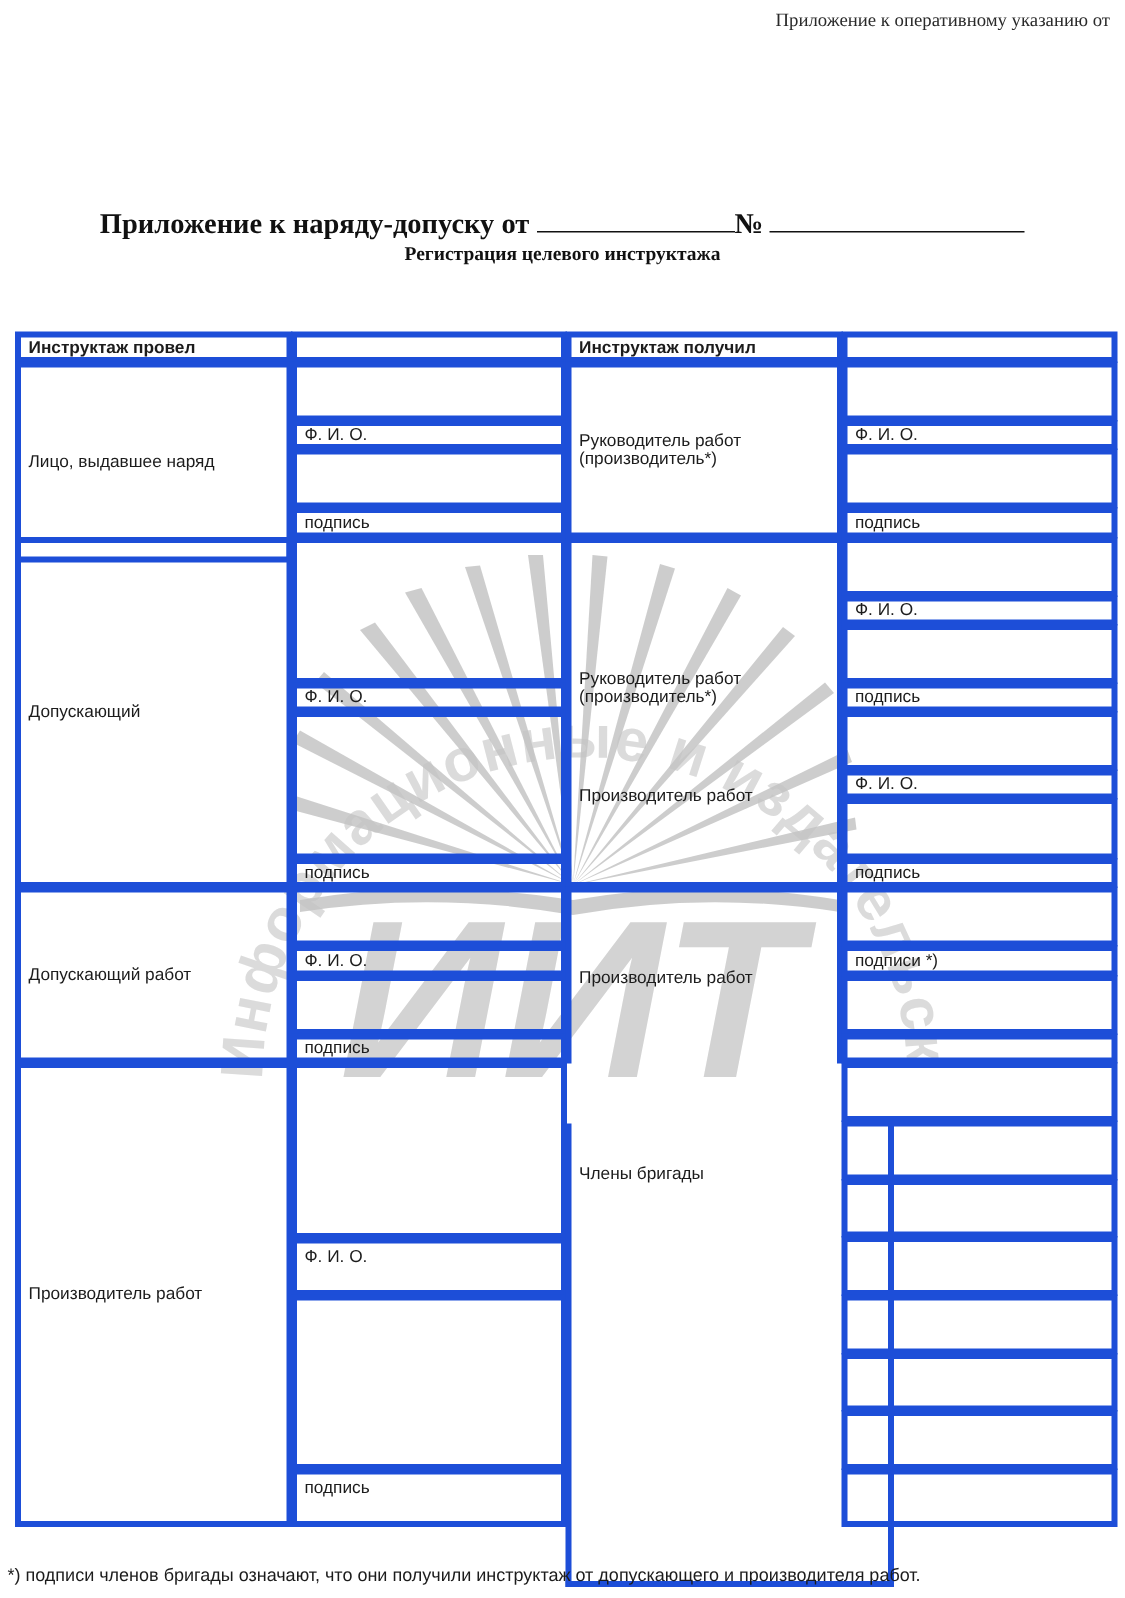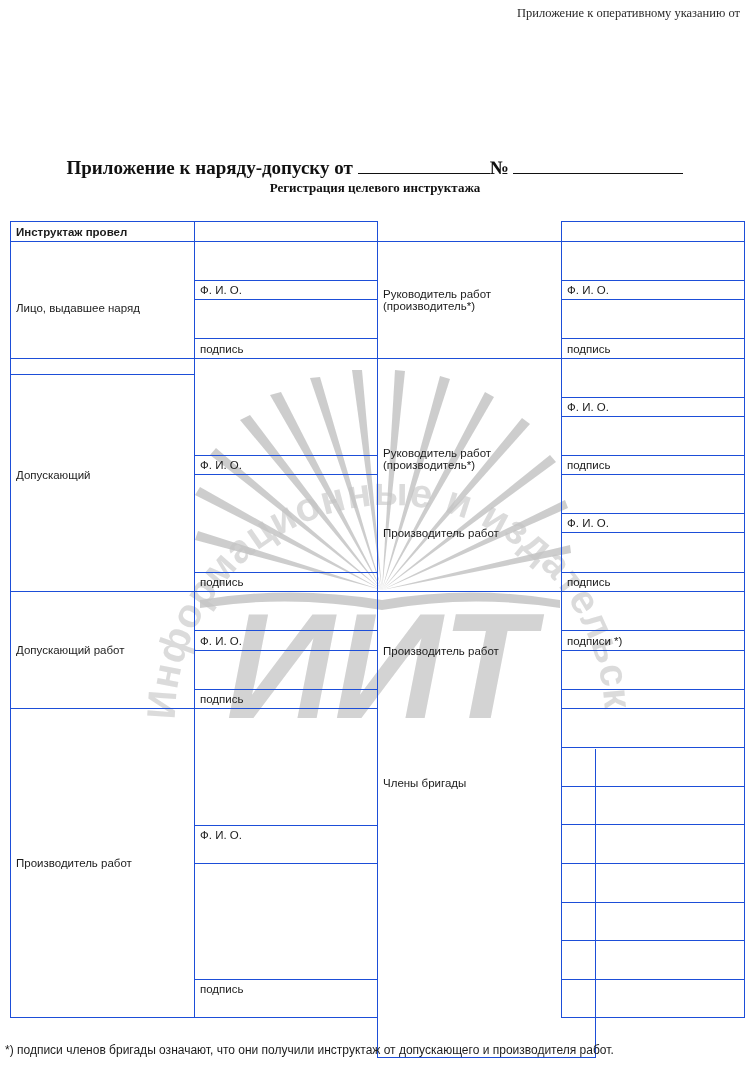--- a/index.html
+++ b/index.html
@@ -9,30 +9,30 @@
     font-family: "Liberation Sans", "DejaVu Sans", sans-serif;
   }
   .corner-note {
     position: absolute; left: 517px; top: 6px; width: 255px;
     font-family: "Liberation Serif", "DejaVu Serif", serif;
     font-size: 12.5px; line-height: 15px; color: #2a2a2a;
   }
   .title {
     position: absolute; left: 0; width: 750px; text-align: center;
     font-family: "Liberation Serif", "DejaVu Serif", serif;
-    font-weight: bold; color: #111; margin-top: 19px;
+    font-weight: bold; color: #111;
   }
   .title1 { top: 138px; font-size: 19px; }
   .title2 { top: 161px; font-size: 13px; }
   .blank { display: inline-block; border-bottom: 1.5px solid #111; height: 16px; vertical-align: baseline; }
 
   .form { position: absolute; left: 0; top: 0; width: 750px; height: 1065px; }
   .cell {
     position: absolute; box-sizing: border-box;
-    border: 1px solid #1d4ed8;
+    border: 4px solid #1d4ed8;
     font-family: "Liberation Sans Narrow", "Liberation Sans", sans-serif;
     font-size: 11.5px; color: #1c1c1c;
     padding: 0 5px;
     display: flex; align-items: center;
     background: transparent;
   }
   .cell.hdr { font-weight: bold; }
   .cell.top-al { align-items: flex-start; padding-top: 3px; }
   .cell.noborder-b { border-bottom: none; }
   .cell.noborder-t { border-top: none; }
@@ -84,20 +84,21 @@
   <span>Приложение к наряду-допуску от</span>
   <span class="blank" style="width:132px;"></span><span>№</span>
   <span class="blank" style="width:170px;"></span>
 </div>
 <div class="title title2">Регистрация целевого инструктажа</div>
 
 <div class="form">
 
   <div class="cell hdr" style="left:10px;top:221px;width:185px;height:21px;">Инструктаж провел</div>
   <div class="cell" style="left:194px;top:221px;width:184px;height:21px;"></div>
+  <div class="cell hdr" style="left:377px;top:221px;width:185px;height:21px;">Инструктаж получил</div>
   <div class="cell" style="left:561px;top:221px;width:184px;height:21px;"></div>
 
   <div class="cell" style="left:10px;top:241px;width:185px;height:134px;">Лицо, выдавшее наряд</div>
   <div class="cell" style="left:194px;top:241px;width:184px;height:40px;"></div>
   <div class="cell" style="left:194px;top:280px;width:184px;height:20px;">Ф. И. О.</div>
   <div class="cell" style="left:194px;top:299px;width:184px;height:40px;"></div>
   <div class="cell" style="left:194px;top:338px;width:184px;height:21px;">подпись</div>
 
   <div class="cell" style="left:10px;top:358px;width:185px;height:234px;">Допускающий</div>
   <div class="cell" style="left:194px;top:358px;width:184px;height:98px;"></div>

